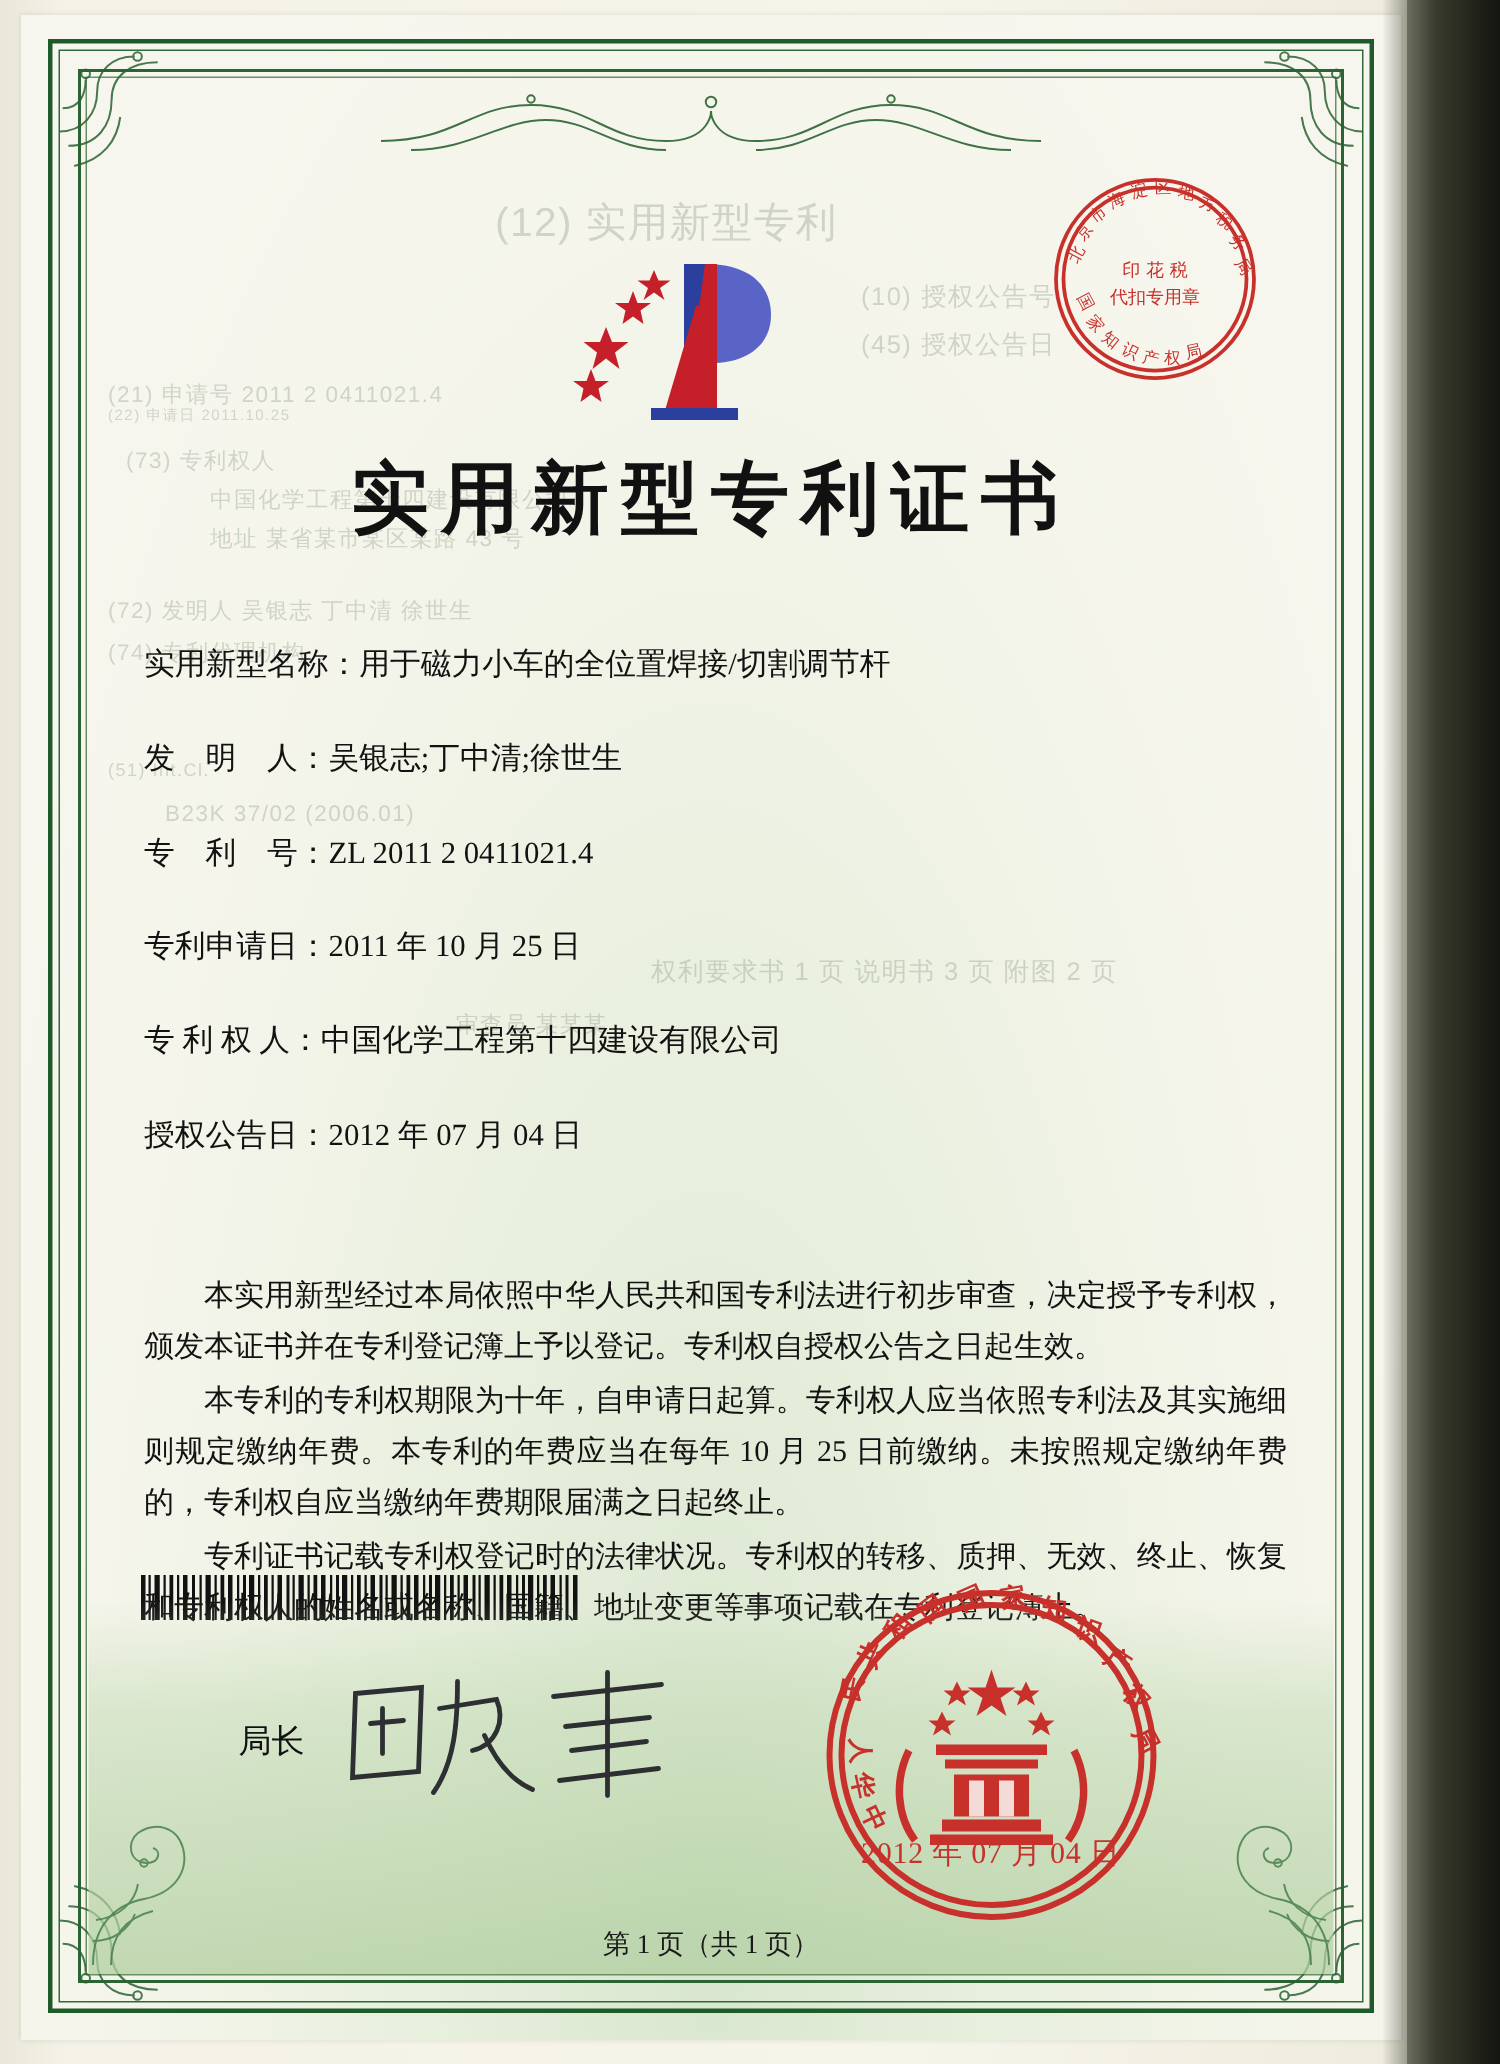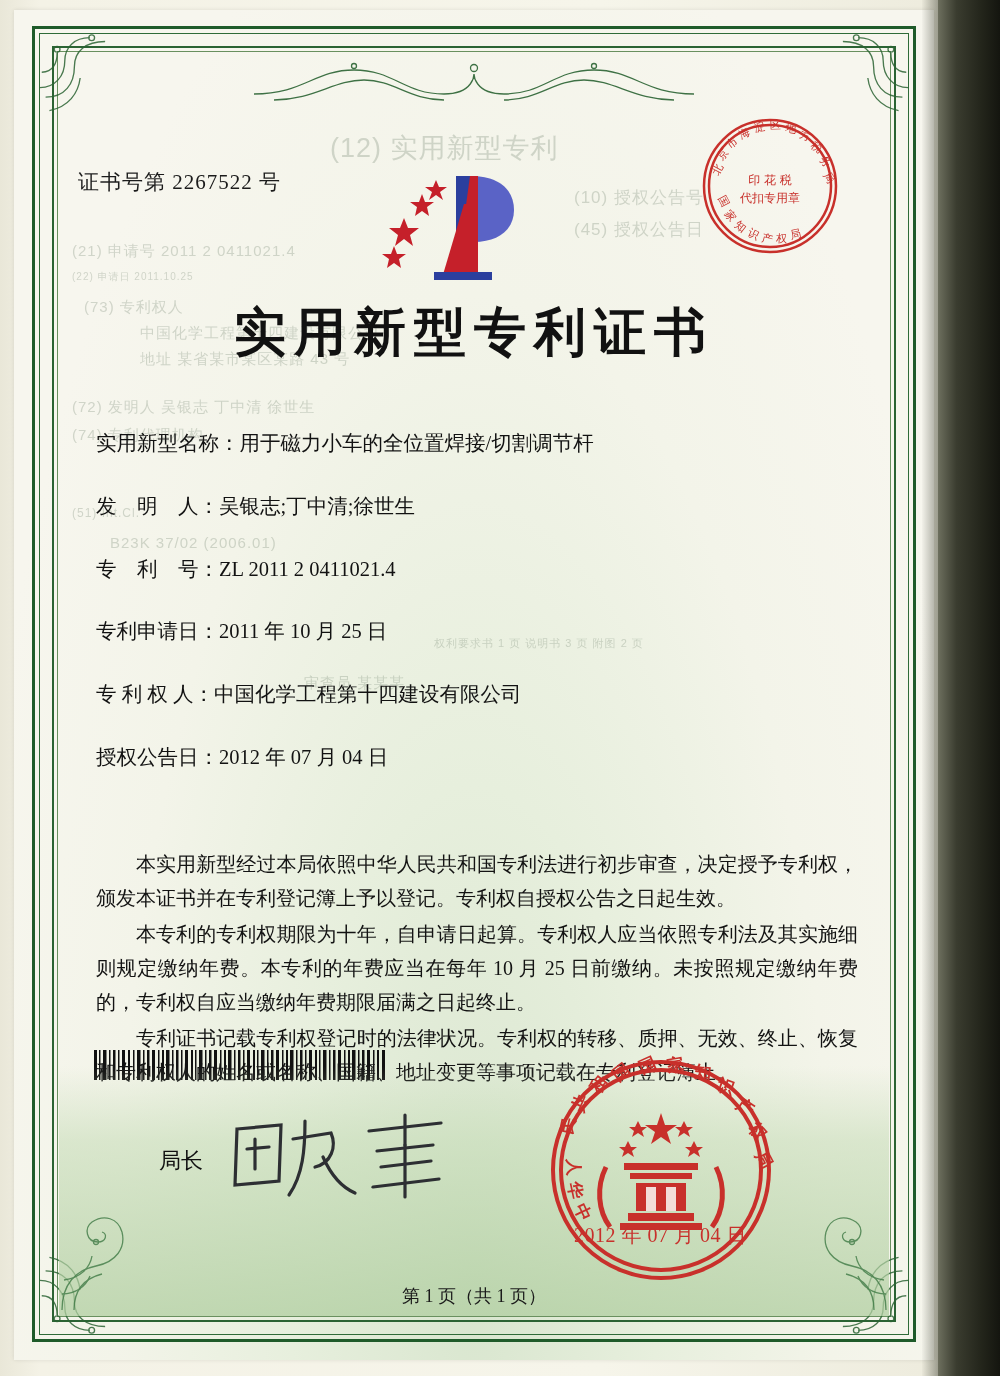--- a/index.html
+++ b/index.html
@@ -252,30 +252,30 @@
 <body>
 
 <div class="page">
   <div class="scan-bg"></div>
 
   <div class="sheet">
 
     <div class="ghost" style="left:316px; top:120px; font-size:27px;">(12) 实用新型专利</div>
     <div class="ghost" style="left:560px; top:176px; font-size:17px;">(10) 授权公告号</div>
     <div class="ghost" style="left:560px; top:208px; font-size:17px;">(45) 授权公告日</div>
-    <div class="ghost" style="left:58px; top:232px; font-size:15px;">(21) 申请号 2011 2 0411021.4</div>
+    <div class="ghost" style="left:58px; top:244px; font-size:15px;">(21) 申请号 2011 2 0411021.4</div>
     <div class="ghost" style="left:58px; top:260px; font-size:10px;">(22) 申请日 2011.10.25</div>
     <div class="ghost" style="left:58px; top:288px; font-size:15px;margin-left:12px;">(73) 专利权人</div>
     <div class="ghost" style="left:126px; top:314px; font-size:15px;">中国化学工程第十四建设有限公司</div>
     <div class="ghost" style="left:126px; top:340px; font-size:15px;">地址 某省某市某区某路 43 号</div>
     <div class="ghost" style="left:58px; top:388px; font-size:15px;">(72) 发明人 吴银志 丁中清 徐世生</div>
     <div class="ghost" style="left:58px; top:416px; font-size:15px;text-align:center;">(74) 专利代理机构</div>
     <div class="ghost" style="left:58px; top:496px; font-size:12px;">(51) Int.Cl.</div>
     <div class="ghost" style="left:96px; top:524px; font-size:15px;">B23K 37/02 (2006.01)</div>
-    <div class="ghost" style="left:420px; top:626px; font-size:11px;">权利要求书 1 页  说明书 3 页  附图 2 页</div>
+    <div class="ghost" style="left:420px; top:626px; font-size:17px;">权利要求书 1 页  说明书 3 页  附图 2 页</div>
     <div class="ghost" style="left:290px; top:664px; font-size:15px;text-align:center;">审查员  某某某</div>
 
     <div class="frame-outer"></div>
     <div class="frame-mid"></div>
     <div class="frame-inner"></div>
     <div class="frame-hair"></div>
 
     <div class="corner tl">
       <svg viewBox="0 0 100 100">
         <g fill="none" stroke="#2b6333" stroke-width="1.4">
@@ -331,21 +331,20 @@
           <path d="M10 40 C60 40 70 16 110 16 C150 16 160 40 200 40 C230 40 230 20 230 20 C230 20 230 40 260 40 C300 40 310 16 350 16 C390 16 400 40 450 40"></path>
           <path d="M30 46 C70 46 90 26 120 26 C150 26 165 46 200 46"></path>
           <path d="M260 46 C295 46 310 26 340 26 C370 26 390 46 430 46"></path>
           <circle cx="230" cy="14" r="3.5"></circle>
           <circle cx="110" cy="12" r="2.5"></circle>
           <circle cx="350" cy="12" r="2.5"></circle>
         </g>
       </svg>
     </div>
 
-    <div class="cert-no">证书号第 2267522 号</div>
 
     <div class="logo">
       <svg viewBox="0 0 160 130">
 
         <g fill="#c5202a">
           <polygon points="30,58 34,68 45,68 36,75 39,86 30,79 21,86 24,75 15,68 26,68"></polygon>
           <polygon points="48,34 51,42 60,42 53,47 55,56 48,51 41,56 43,47 36,42 45,42"></polygon>
           <polygon points="20,86 23,94 32,94 25,99 27,108 20,103 13,108 15,99 8,94 17,94"></polygon>
           <polygon points="62,20 65,27 73,27 66,32 69,40 62,35 55,40 58,32 51,27 59,27"></polygon>
         </g>

